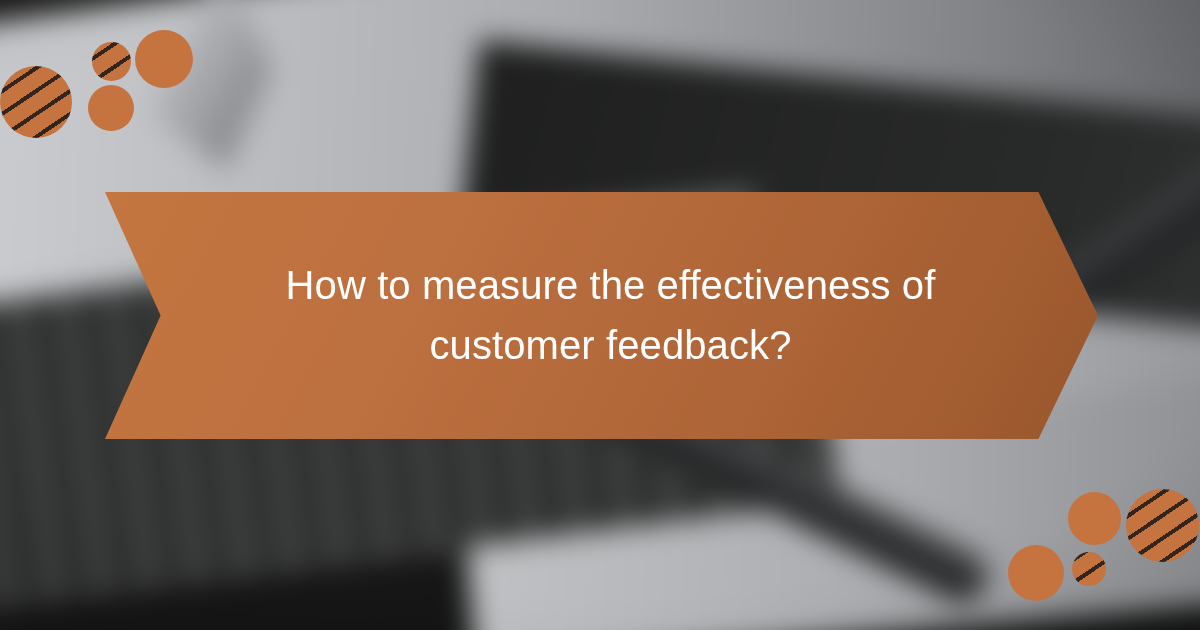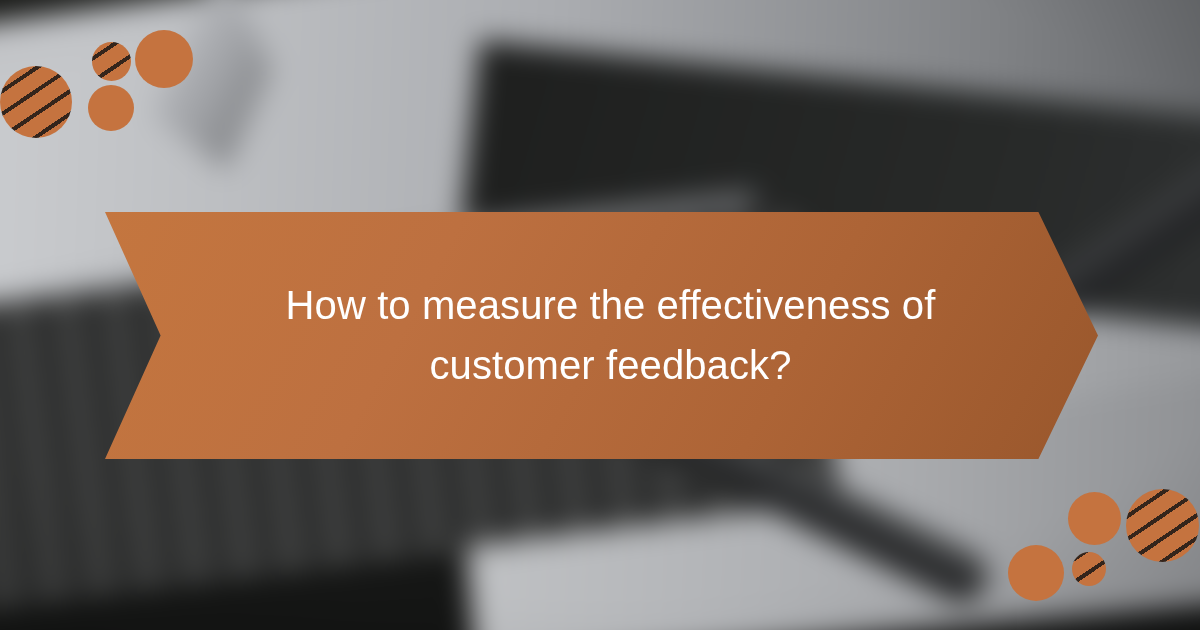--- a/index.html
+++ b/index.html
@@ -119,21 +119,20 @@
     position: absolute;
     left: 105px;
     top: 192px;
     width: 993px;
     height: 247px;
     background: linear-gradient(118deg, #c4763f 0%, #bd7040 32%, #ad6436 68%, #99572c 100%);
     clip-path: polygon(0% 0%, 94% 0%, 100% 50%, 94% 100%, 0% 100%, 5.6% 50%);
     display: flex;
     align-items: center;
     justify-content: center;
-    margin-top: 20px;
   }
   #banner-text {
     color: #ffffff;
     font-size: 40px;
     line-height: 1.48;
     text-align: center;
     letter-spacing: .1px;
     max-width: 730px;
     font-weight: 400;
     margin-left: 18px;

